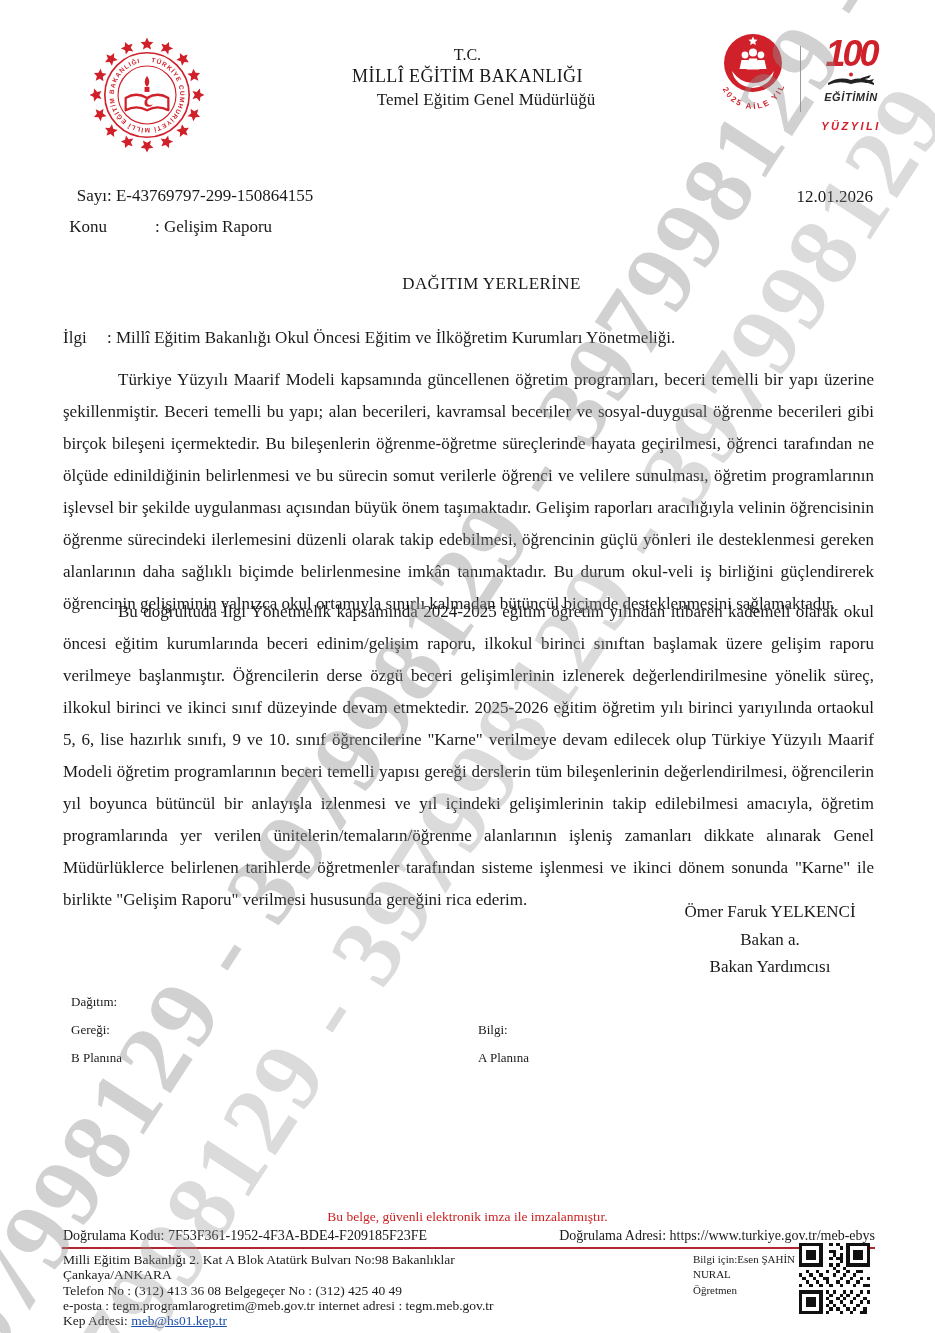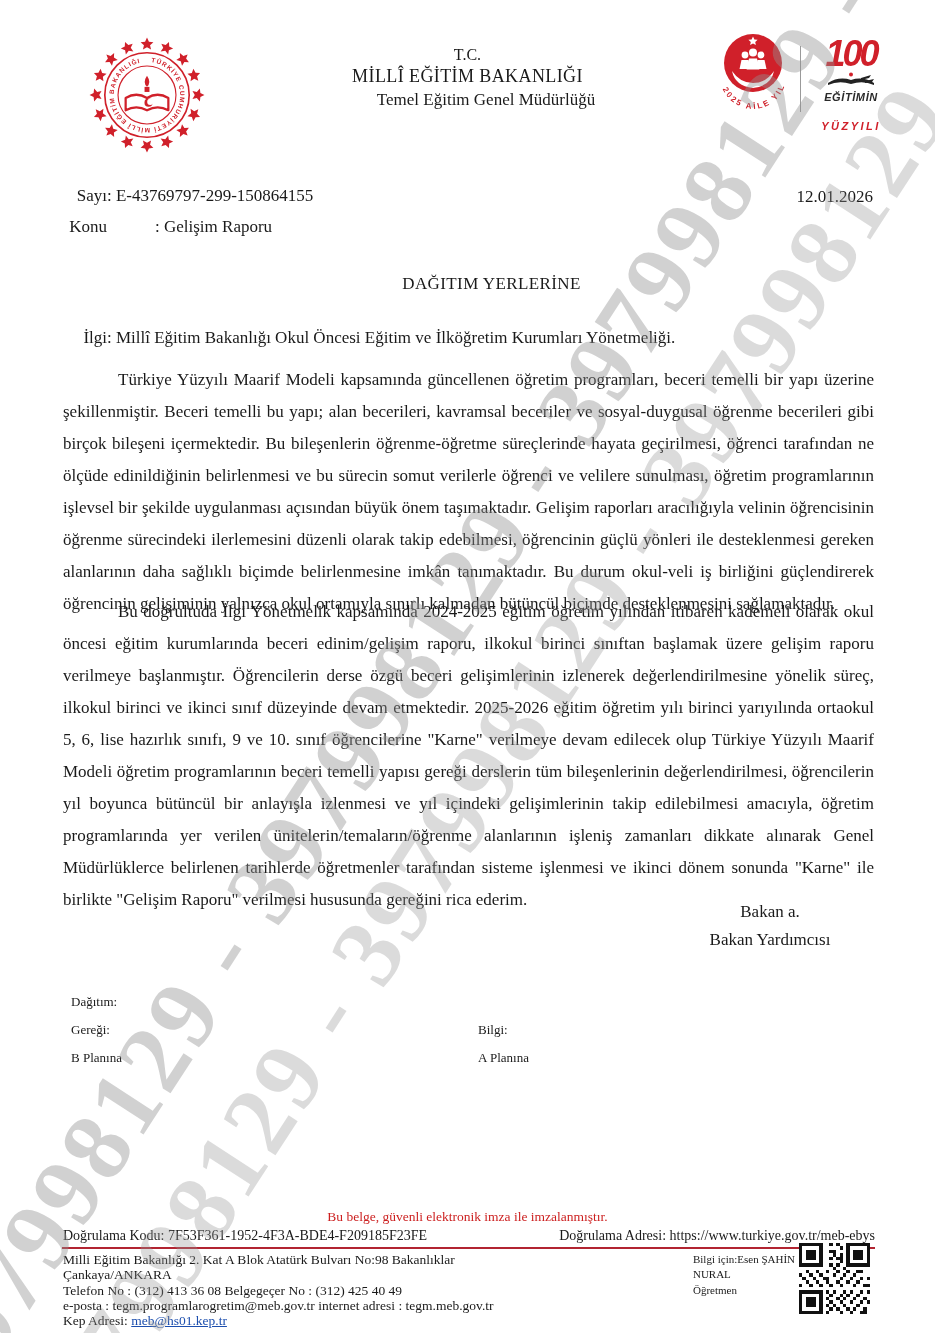--- a/index.html
+++ b/index.html
@@ -28,21 +28,21 @@
   .logo-divider{width:1px;height:66px;background:#9a9a9a;margin:16px 8px 0 6px;}
   .centenary{width:84px;text-align:center;font-family:"Liberation Sans", sans-serif;line-height:1;font-style:italic;}
   .centenary-100{font-size:36px;font-weight:900;color:#d0202a;letter-spacing:-3px;margin-top:6px;}
   .centenary-l1{font-size:11px;font-weight:800;color:#2b2b2b;letter-spacing:.6px;margin-top:2px;}
   .centenary-l2{font-size:11px;font-weight:800;color:#d0202a;letter-spacing:2.5px;margin-top:18px;}
   
   .meta-row{left:63px;font-size:17px;display:flex;text-align:right;}
   .meta-label{width:44px;flex:0 0 44px;}
   .date{top:187px;right:62px;font-size:17px;}
   .recipient{left:0;right:0;top:274px;text-align:center;font-size:17px;letter-spacing:.4px;padding-left:48px;}
-  .ilgi-row{left:63px;top:328px;width:812px;font-size:17px;display:flex;text-align:right;}
+  .ilgi-row{left:63px;top:328px;width:812px;font-size:17px;display:flex;}
   
   .para{left:63px;width:811px;font-size:17px;line-height:32px;
         text-align:justify;text-indent:55px;}
   .p1{top:364px;}
   .p2{top:596px;}
   
   .signature{left:645px;width:250px;top:898px;text-align:center;
              font-size:17px;line-height:27.5px;}
   
   .dist{font-size:13px;line-height:28px;margin-left:8px;}
@@ -157,20 +157,21 @@
 
     <div class="abs ilgi-row">
       <span class="meta-label">İlgi</span>
       <span>: Millî Eğitim Bakanlığı Okul Öncesi Eğitim ve İlköğretim Kurumları Yönetmeliği.</span>
     </div>
 
     <div class="abs para p1">Türkiye Yüzyılı Maarif Modeli kapsamında güncellenen öğretim programları, beceri temelli bir yapı üzerine şekillenmiştir. Beceri temelli bu yapı; alan becerileri, kavramsal beceriler ve sosyal-duygusal öğrenme becerileri gibi birçok bileşeni içermektedir. Bu bileşenlerin öğrenme-öğretme süreçlerinde hayata geçirilmesi, öğrenci tarafından ne ölçüde edinildiğinin belirlenmesi ve bu sürecin somut verilerle öğrenci ve velilere sunulması, öğretim programlarının işlevsel bir şekilde uygulanması açısından büyük önem taşımaktadır. Gelişim raporları aracılığıyla velinin öğrencisinin öğrenme sürecindeki ilerlemesini düzenli olarak takip edebilmesi, öğrencinin güçlü yönleri ile desteklenmesi gereken alanlarının daha sağlıklı biçimde belirlenmesine imkân tanımaktadır. Bu durum okul-veli iş birliğini güçlendirerek öğrencinin gelişiminin yalnızca okul ortamıyla sınırlı kalmadan bütüncül biçimde desteklenmesini sağlamaktadır.</div>
     <div class="abs para p2">Bu doğrultuda İlgi Yönetmelik kapsamında 2024-2025 eğitim öğretim yılından itibaren kademeli olarak okul öncesi eğitim kurumlarında beceri edinim/gelişim raporu, ilkokul birinci sınıftan başlamak üzere gelişim raporu verilmeye başlanmıştır. Öğrencilerin derse özgü beceri gelişimlerinin izlenerek değerlendirilmesine yönelik süreç, ilkokul birinci ve ikinci sınıf düzeyinde devam etmektedir. 2025-2026 eğitim öğretim yılı birinci yarıyılında ortaokul 5, 6, lise hazırlık sınıfı, 9 ve 10. sınıf öğrencilerine "Karne" verilmeye devam edilecek olup Türkiye Yüzyılı Maarif Modeli öğretim programlarının beceri temelli yapısı gereği derslerin tüm bileşenlerinin değerlendirilmesi, öğrencilerin yıl boyunca bütüncül bir anlayışla izlenmesi ve yıl içindeki gelişimlerinin takip edilebilmesi amacıyla, öğretim programlarında yer verilen ünitelerin/temaların/öğrenme alanlarının işleniş zamanları dikkate alınarak Genel Müdürlüklerce belirlenen tarihlerde öğretmenler tarafından sisteme işlenmesi ve ikinci dönem sonunda "Karne" ile birlikte "Gelişim Raporu" verilmesi hususunda gereğini rica ederim.</div>
 
     <div class="abs signature">
+      <div>Ömer Faruk YELKENCİ</div>
       <div>Bakan a.</div>
       <div>Bakan Yardımcısı</div>
     </div>
 
     <div class="abs dist dist-left">
       <div>Dağıtım:</div>
       <div>Gereği:</div>
       <div>B Planına</div>
     </div>
     <div class="abs dist dist-right">

